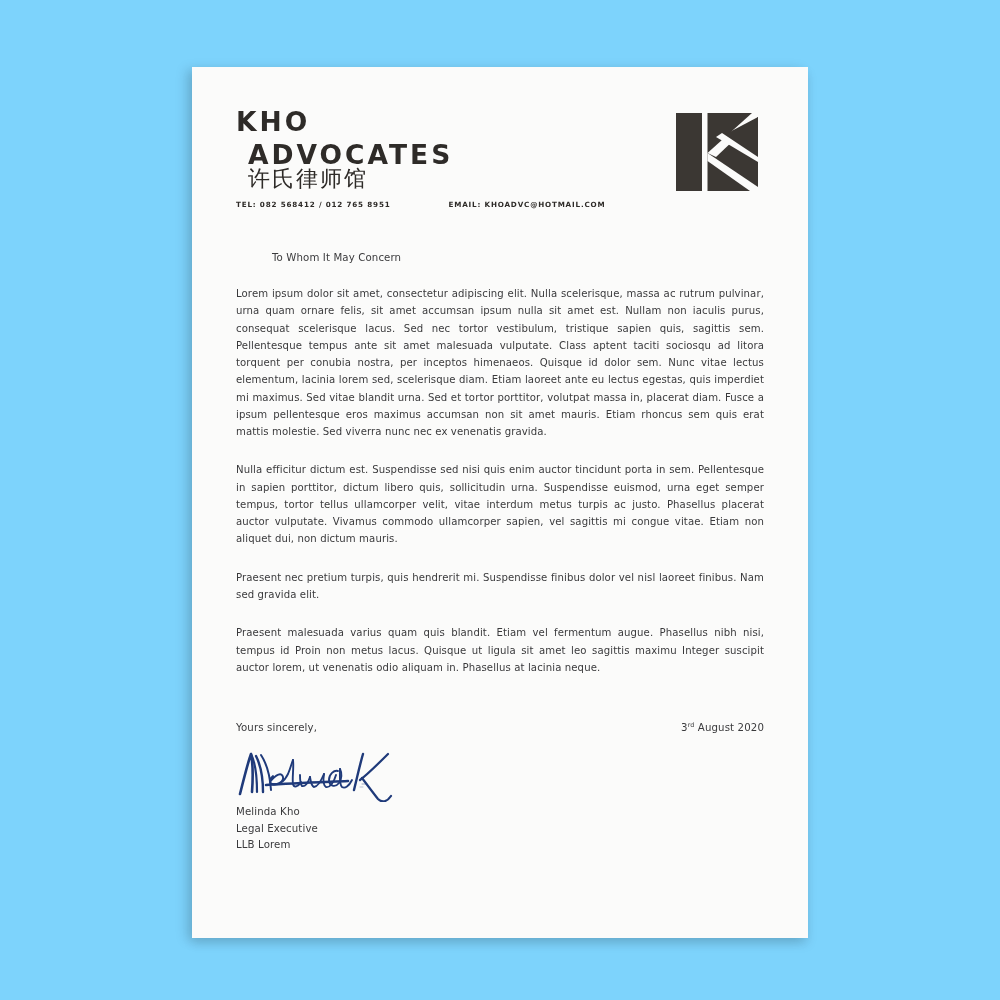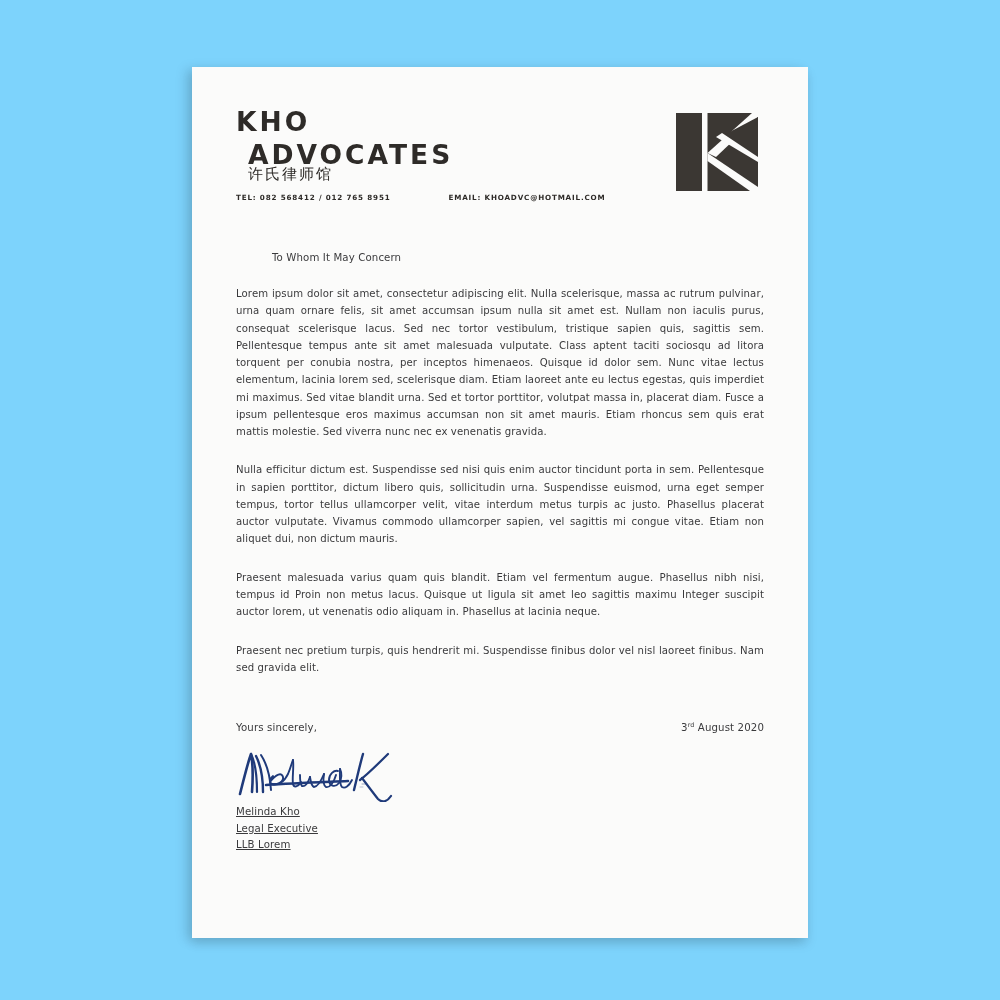--- a/index.html
+++ b/index.html
@@ -68,23 +68,23 @@
   }
   .brand-line2 {
     font-family: "DejaVu Sans", sans-serif;
     font-weight: 700;
     font-size: 26.5px;
     letter-spacing: 3.0px;
     color: #2e2b28;
     line-height: 1.0;
   }
   .brand-cn {
-    font-family: Liberation Mono, monospace;
+    font-family: Liberation Serif, serif;
     font-weight: 400;
-    font-size: 15px;
+    font-size: 22px;
     letter-spacing: 2px;
     color: #2e2b28;
     margin-left: 12px;
     line-height: 1.0;
     text-align: right;
   }
 
   .contact-rows {
     margin-top: 9px;
     font-family: "DejaVu Sans", sans-serif;
@@ -184,21 +184,20 @@
     height: 54px;
   }
 
   .signatory-block {
     margin-top: 2px;
     font-family: "DejaVu Sans", sans-serif;
     font-size: 10.2px;
     color: #3a3a3c;
     line-height: 1.62;
     letter-spacing: 0.12px;
-    text-decoration: underline;
   }
 </style>
 </head>
 <body>
 
 <div id="canvas">
 
   <div id="page">
 
     <div id="letterhead">
@@ -237,23 +236,23 @@
 
     <div id="letter-body">
 
 
       <div class="salutation">To Whom It May Concern</div>
 
       <p class="body-para first">Lorem ipsum dolor sit amet, consectetur adipiscing elit. Nulla scelerisque, massa ac rutrum pulvinar, urna quam ornare felis, sit amet accumsan ipsum nulla sit amet est. Nullam non iaculis purus, consequat scelerisque lacus. Sed nec tortor vestibulum, tristique sapien quis, sagittis sem. Pellentesque tempus ante sit amet malesuada vulputate. Class aptent taciti sociosqu ad litora torquent per conubia nostra, per inceptos himenaeos. Quisque id dolor sem. Nunc vitae lectus elementum, lacinia lorem sed, scelerisque diam. Etiam laoreet ante eu lectus egestas, quis imperdiet mi maximus. Sed vitae blandit urna. Sed et tortor porttitor, volutpat massa in, placerat diam. Fusce a ipsum pellentesque eros maximus accumsan non sit amet mauris. Etiam rhoncus sem quis erat mattis molestie. Sed viverra nunc nec ex venenatis gravida.</p>
 
       <p class="body-para">Nulla efficitur dictum est. Suspendisse sed nisi quis enim auctor tincidunt porta in sem. Pellentesque in sapien porttitor, dictum libero quis, sollicitudin urna. Suspendisse euismod, urna eget semper tempus, tortor tellus ullamcorper velit, vitae interdum metus turpis ac justo. Phasellus placerat auctor vulputate. Vivamus commodo ullamcorper sapien, vel sagittis mi congue vitae. Etiam non aliquet dui, non dictum mauris.</p>
 
+      <p class="body-para">Praesent nec pretium turpis, quis hendrerit mi. Suspendisse finibus dolor vel nisl laoreet finibus. Nam sed gravida elit.</p>
+
       <p class="body-para">Praesent malesuada varius quam quis blandit. Etiam vel fermentum augue. Phasellus nibh nisi, tempus id Proin non metus lacus. Quisque ut ligula sit amet leo sagittis maximu Integer suscipit auctor lorem, ut venenatis odio aliquam in. Phasellus at lacinia neque.</p>
-
-      <p class="body-para">Praesent nec pretium turpis, quis hendrerit mi. Suspendisse finibus dolor vel nisl laoreet finibus. Nam sed gravida elit.</p>
 
       <div id="closing-row">
         <div class="closing-text">Yours sincerely,</div>
         <div class="letter-date">
           <span>3</span><sup>rd</sup><span> August 2020</span>
         </div>
       </div>
 
       <div id="signature-area">
         <svg width="180" height="54" viewBox="0 0 180 54" xmlns="http://www.w3.org/2000/svg">

